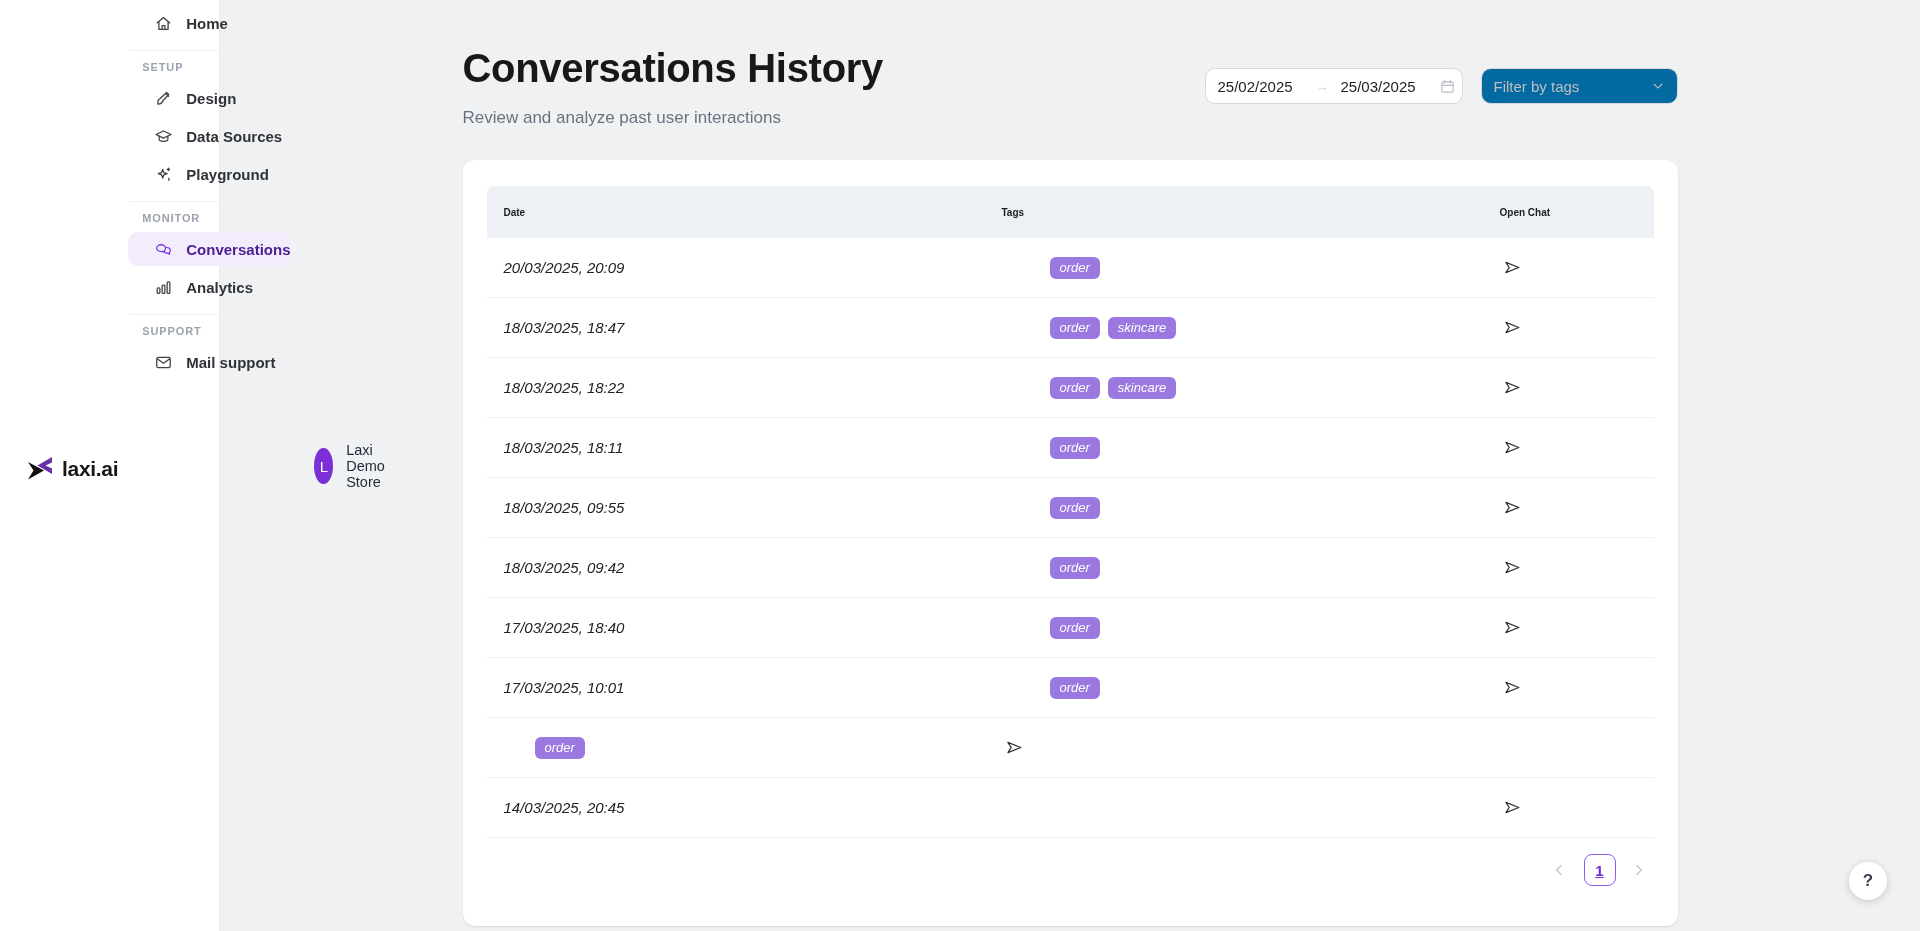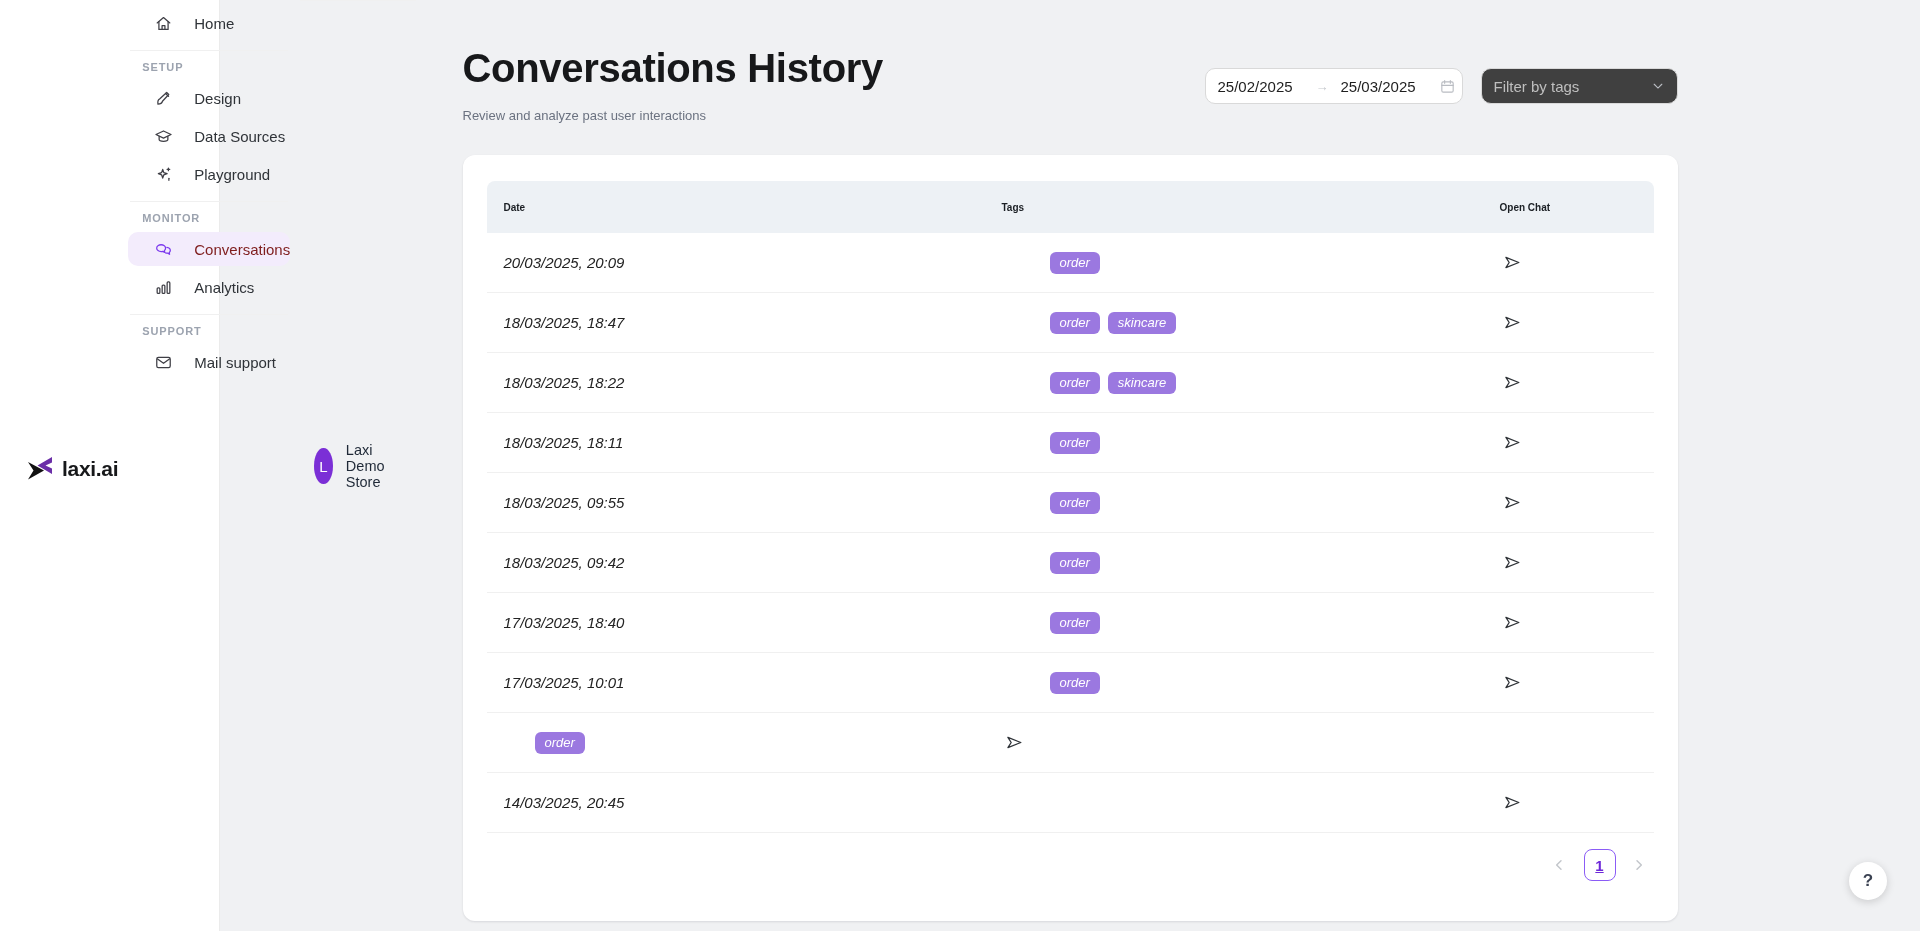--- a/index.html
+++ b/index.html
@@ -23,62 +23,62 @@
     padding:22px 0 16px 26px;
   }
   .logo-text { font-size:21px; font-weight:700; color:#17181a; letter-spacing:-0.3px; }
   .nav { flex:1; padding:6px 10px 0 10px; }
   .nav-divider { border-top:1px solid #f0f0f0; margin:10px 2px; }
   .section-label {
     font-size:11px; font-weight:700; color:#9ca3af;
     letter-spacing:0.08em; margin:6px 0 8px 14px; text-transform:uppercase;
   }
   .nav-item {
-    display:flex; align-items:center; gap:21px;
+    display:flex; align-items:center; gap:13px;
     height:34px; padding-left:26px; margin-bottom:4px;
     border-radius:10px; cursor:pointer;
-    color:#2f3338; font-size:15px;
+    color:#2f3338; font-size:15px;font-weight:bold;
   }
   .nav-item .nav-icon { width:19px; height:19px; color:#3f3f46; }
   .nav-item .nav-icon svg { width:19px; height:19px; }
-  .nav-item.active { background:#f3ecfc; color:#7f1d1d;text-align:center; }
+  .nav-item.active { background:#f3ecfc; color:#4c1d95;text-align:center; }
   .nav-item.active .nav-icon { color:#7c3aed; }
   .sidebar-footer {
     border-top:1px solid #f0f0f0;
     padding:13px 14px; display:flex; align-items:center; gap:13px;
   }
   .avatar {
     width:36px; height:36px; border-radius:50%;
     background:#7b2fd6; color:#fff; font-size:15px;
     display:flex; align-items:center; justify-content:center;
   }
   .store-name { font-size:14.5px; color:#1f2937; }
 
   
   .main { flex:1; height:931px; position:relative; }
   .content { width:1215px; margin:0 auto; }
   .page-header { display:flex; justify-content:space-between; padding-top:46px; }
   .page-title { font-size:40px; font-weight:700; color:#17181a; letter-spacing:-0.3px; }
-  .page-subtitle { font-size:13px; color:#6b7280; margin-top:17px; }
+  .page-subtitle { font-size:17px; color:#6b7280; margin-top:17px; }
   .filters { display:flex; gap:18px; margin-top:22px; }
   .date-range {
     width:258px; height:36px; background:#fff;
     border:1px solid #d9d9d9; border-radius:10px;
     display:flex; align-items:center; padding:0 12px; gap:12px;
   }
   .date-range input {
     width:86px; border:none; outline:none; background:transparent;
     font-family:"Liberation Sans", sans-serif;
     font-size:15px; color:#1f1f1f;
   }
   .range-arrow { color:#c6c9ce; font-size:13px; flex-shrink:0; }
   .cal-icon { margin-left:auto; color:#b9bcc2; width:17px; height:17px; }
   .cal-icon svg { width:17px; height:17px; }
   .tag-filter {
-    width:197px; height:36px; background:#404040;
+    width:197px; height:36px; background:#0369a1;
     border:1px solid #d9d9d9; border-radius:10px;
     display:flex; align-items:center; justify-content:space-between;
     padding:14px 12px; cursor:pointer;
   }
   .tag-filter .placeholder { font-size:15px; color:#bfbfbf; }
   .chev-icon { color:#b9bcc2; width:14px; height:14px; }
   .chev-icon svg { width:14px; height:14px; }
 
   
   .card {

